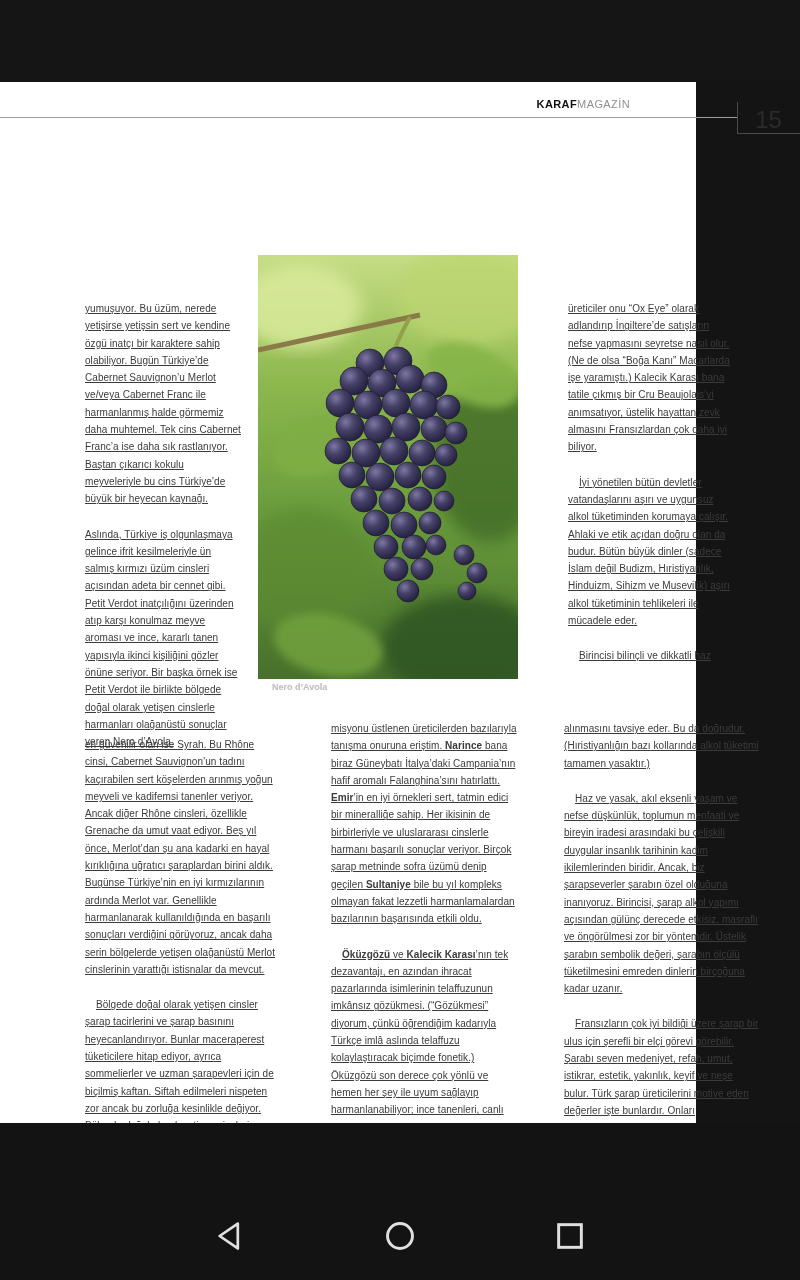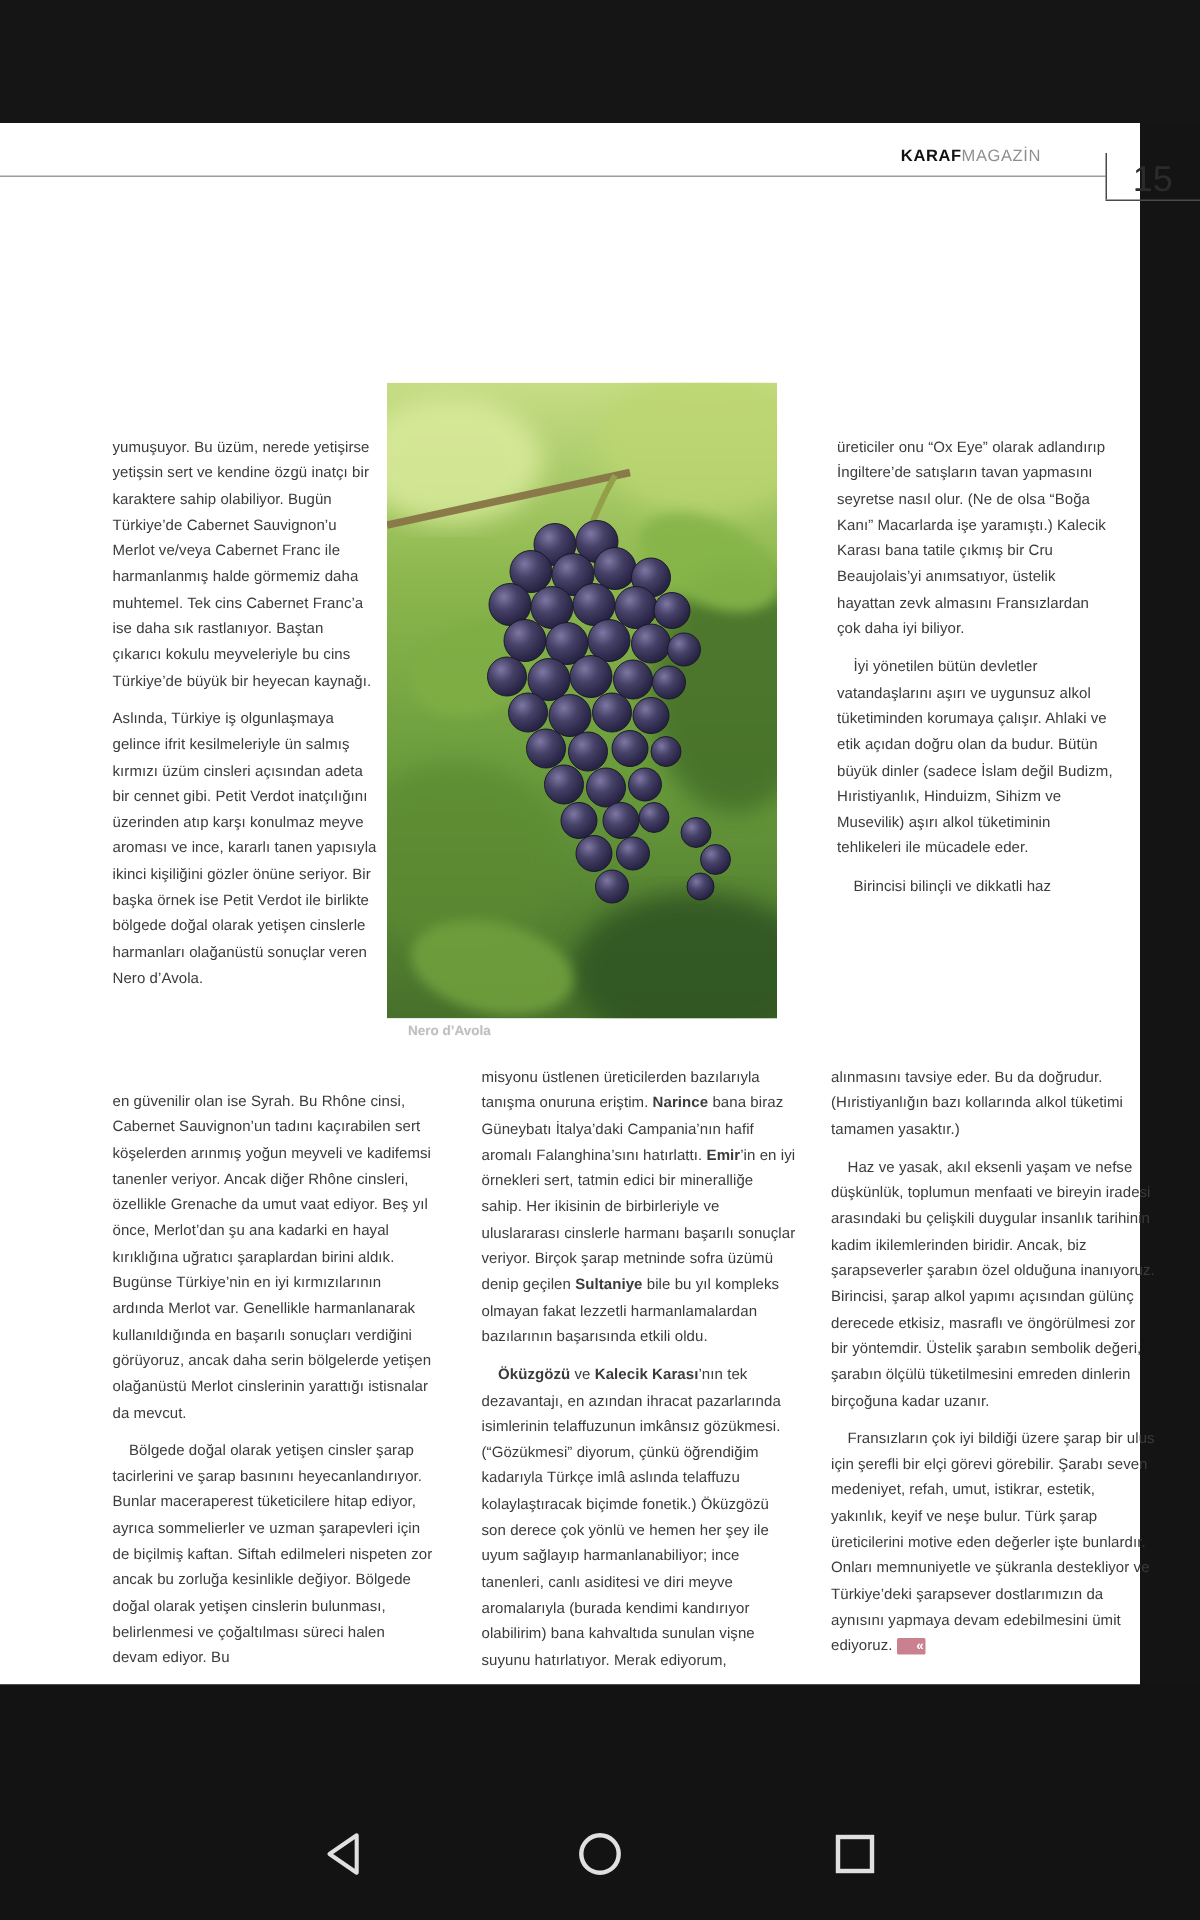--- a/index.html
+++ b/index.html
@@ -1,32 +1,32 @@
 <!DOCTYPE html>
 <html><head>
 <meta charset="utf-8">
 <style>
   html,body{margin:0;padding:0;}
   body{width:800px;height:1280px;position:relative;background:#141414;
        font-family:"Liberation Sans", sans-serif;overflow:hidden;}
   .chrome-top{position:absolute;left:0;top:0;width:800px;height:82px;background:#151515;}
-  .page{position:absolute;left:0;top:82px;width:760px;height:1041px;background:#ffffff;}
+  .page{position:absolute;left:0;top:82px;width:696px;height:1041px;background:#ffffff;}
   
   .brand{position:absolute;top:16px;right:66px;font-size:11px;letter-spacing:.4px;color:#1a1a1a;}
   .brand .bold{font-weight:bold;color:#111;}
   .brand .light{font-weight:normal;color:#8f8f8f;}
   .hrule{position:absolute;top:35px;left:0;width:737px;height:1px;background:#9c9c9c;}
   .vline{position:absolute;top:20px;left:737px;width:1px;height:31px;background:#4a4a4a;}
   .pageno{position:absolute;top:24px;left:737px;width:63px;text-align:center;
           font-size:24px;color:#2b2b2b;font-weight:normal;}
   .pnrule{position:absolute;top:51px;left:737px;width:63px;height:1px;background:#4a4a4a;}
   
   .col{position:absolute;font-size:10px;line-height:17.3px;color:#3b3b3b;
        text-align:left;letter-spacing:.05px;}
-  .col p{margin:8px;}
+  .col p{margin:18px;text-decoration:underline;}
   .col p.ind{text-indent:11px;}
   .c1top{left:67px;top:200px;width:192px;}
   .c3top{left:550px;top:200px;width:200px;}
   .c1bot{left:67px;top:636px;width:230px;}
   .c2bot{left:313px;top:620px;width:226px;}
   .c3bot{left:546px;top:620px;width:232px;}
   .endmark{display:inline-block;background:#c9818f;color:#ffffff;font-weight:bold;
            font-size:9px;line-height:11px;padding:0 2px;border-radius:1px;
            letter-spacing:-1px;vertical-align:baseline;}
   
@@ -132,21 +132,21 @@
       </g>
     </svg>
   </div>
   <div class="caption">Nero d’Avola</div>
 
   <div class="col c1top">
       <p><span>yumuşuyor. Bu üzüm, nerede yetişirse yetişsin sert ve kendine özgü inatçı bir karaktere sahip olabiliyor. Bugün Türkiye’de Cabernet Sauvignon’u Merlot ve/veya Cabernet Franc ile harmanlanmış halde görmemiz daha muhtemel. Tek cins Cabernet Franc’a ise daha sık rastlanıyor. Baştan çıkarıcı kokulu meyveleriyle bu cins Türkiye’de büyük bir heyecan kaynağı.</span></p>
       <p><span>Aslında, Türkiye iş olgunlaşmaya gelince ifrit kesilmeleriyle ün salmış kırmızı üzüm cinsleri açısından adeta bir cennet gibi. Petit Verdot inatçılığını üzerinden atıp karşı konulmaz meyve aroması ve ince, kararlı tanen yapısıyla ikinci kişiliğini gözler önüne seriyor. Bir başka örnek ise Petit Verdot ile birlikte bölgede doğal olarak yetişen cinslerle harmanları olağanüstü sonuçlar veren Nero d’Avola.</span></p>
     </div>
   <div class="col c3top">
-      <p><span>üreticiler onu “Ox Eye” olarak adlandırıp İngiltere’de satışların tavan yapmasını seyretse nasıl olur. (Ne de olsa “Boğa Kanı” Macarlarda işe yaramıştı.) Kalecik Karası bana tatile çıkmış bir Cru Beaujolais’yi anımsatıyor, üstelik hayattan zevk almasını Fransızlardan çok daha iyi biliyor.</span></p>
+      <p><span>üreticiler onu “Ox Eye” olarak adlandırıp İngiltere’de satışların nefse yapmasını seyretse nasıl olur. (Ne de olsa “Boğa Kanı” Macarlarda işe yaramıştı.) Kalecik Karası bana tatile çıkmış bir Cru Beaujolais’yi anımsatıyor, üstelik hayattan zevk almasını Fransızlardan çok daha iyi biliyor.</span></p>
       <p class="ind"><span>İyi yönetilen bütün devletler vatandaşlarını aşırı ve uygunsuz alkol tüketiminden korumaya çalışır. Ahlaki ve etik açıdan doğru olan da budur. Bütün büyük dinler (sadece İslam değil Budizm, Hıristiyanlık, Hinduizm, Sihizm ve Musevilik) aşırı alkol tüketiminin tehlikeleri ile mücadele eder.</span></p>
       <p class="ind"><span>Birincisi bilinçli ve dikkatli haz</span></p>
     </div>
   <div class="col c1bot">
       <p><span>en güvenilir olan ise Syrah. Bu Rhône cinsi, Cabernet Sauvignon’un tadını kaçırabilen sert köşelerden arınmış yoğun meyveli ve kadifemsi tanenler veriyor. Ancak diğer Rhône cinsleri, özellikle Grenache da umut vaat ediyor. Beş yıl önce, Merlot’dan şu ana kadarki en hayal kırıklığına uğratıcı şaraplardan birini aldık. Bugünse Türkiye’nin en iyi kırmızılarının ardında Merlot var. Genellikle harmanlanarak kullanıldığında en başarılı sonuçları verdiğini görüyoruz, ancak daha serin bölgelerde yetişen olağanüstü Merlot cinslerinin yarattığı istisnalar da mevcut.</span></p>
       <p class="ind"><span>Bölgede doğal olarak yetişen cinsler şarap tacirlerini ve şarap basınını heyecanlandırıyor. Bunlar maceraperest tüketicilere hitap ediyor, ayrıca sommelierler ve uzman şarapevleri için de biçilmiş kaftan. Siftah edilmeleri nispeten zor ancak bu zorluğa kesinlikle değiyor. Bölgede doğal olarak yetişen cinslerin bulunması, belirlenmesi ve çoğaltılması süreci halen devam ediyor. Bu</span></p>
     </div>
   <div class="col c2bot">
       <p><span>misyonu üstlenen üreticilerden bazılarıyla tanışma onuruna eriştim. </span><b>Narince</b><span> bana biraz Güneybatı İtalya’daki Campania’nın hafif aromalı Falanghina’sını hatırlattı. </span><b>Emir</b><span>’in en iyi örnekleri sert, tatmin edici bir mineralliğe sahip. Her ikisinin de birbirleriyle ve uluslararası cinslerle harmanı başarılı sonuçlar veriyor. Birçok şarap metninde sofra üzümü denip geçilen </span><b>Sultaniye</b><span> bile bu yıl kompleks olmayan fakat lezzetli harmanlamalardan bazılarının başarısında etkili oldu.</span></p>
       <p class="ind"><b>Öküzgözü</b><span> ve </span><b>Kalecik Karası</b><span>’nın tek dezavantajı, en azından ihracat pazarlarında isimlerinin telaffuzunun imkânsız gözükmesi. (“Gözükmesi” diyorum, çünkü öğrendiğim kadarıyla Türkçe imlâ aslında telaffuzu kolaylaştıracak biçimde fonetik.) Öküzgözü son derece çok yönlü ve hemen her şey ile uyum sağlayıp harmanlanabiliyor; ince tanenleri, canlı asiditesi ve diri meyve aromalarıyla (burada kendimi kandırıyor olabilirim) bana kahvaltıda sunulan vişne suyunu hatırlatıyor. Merak ediyorum,</span></p>

